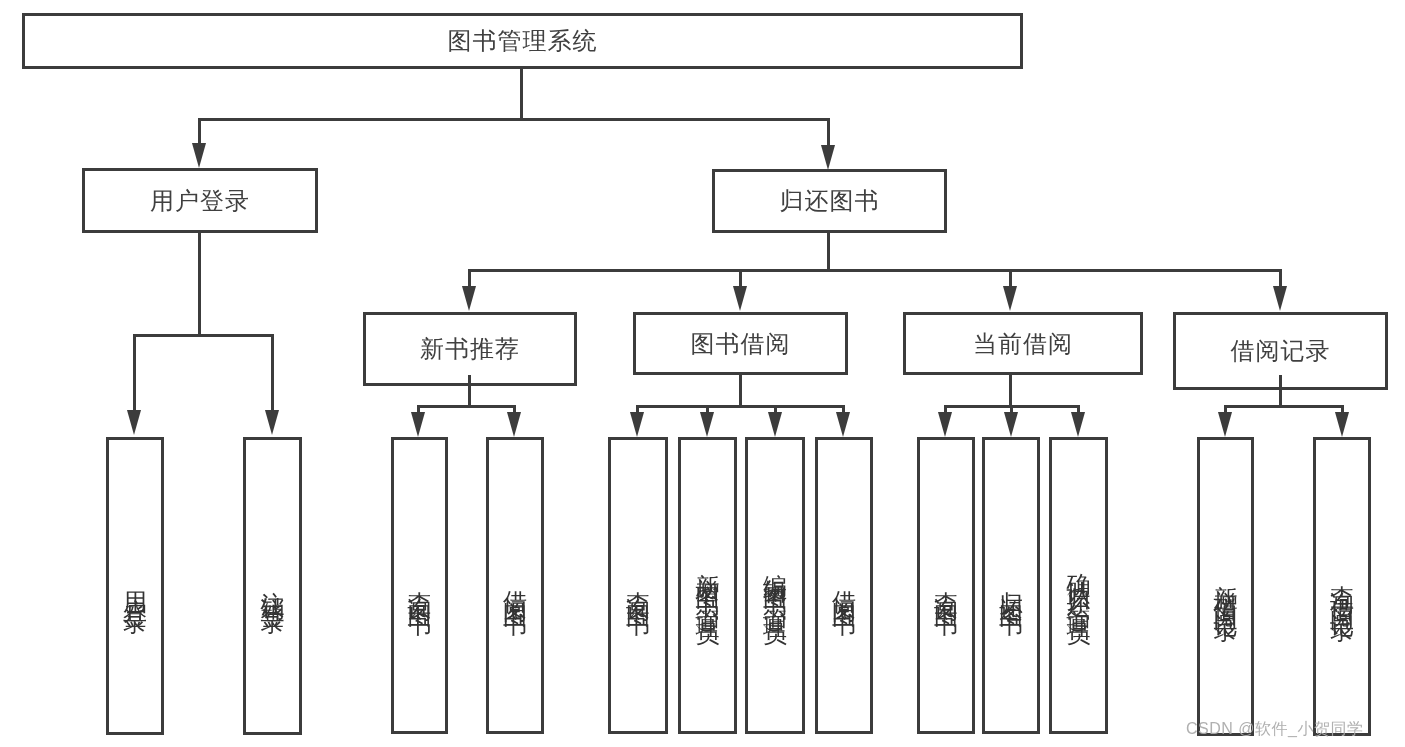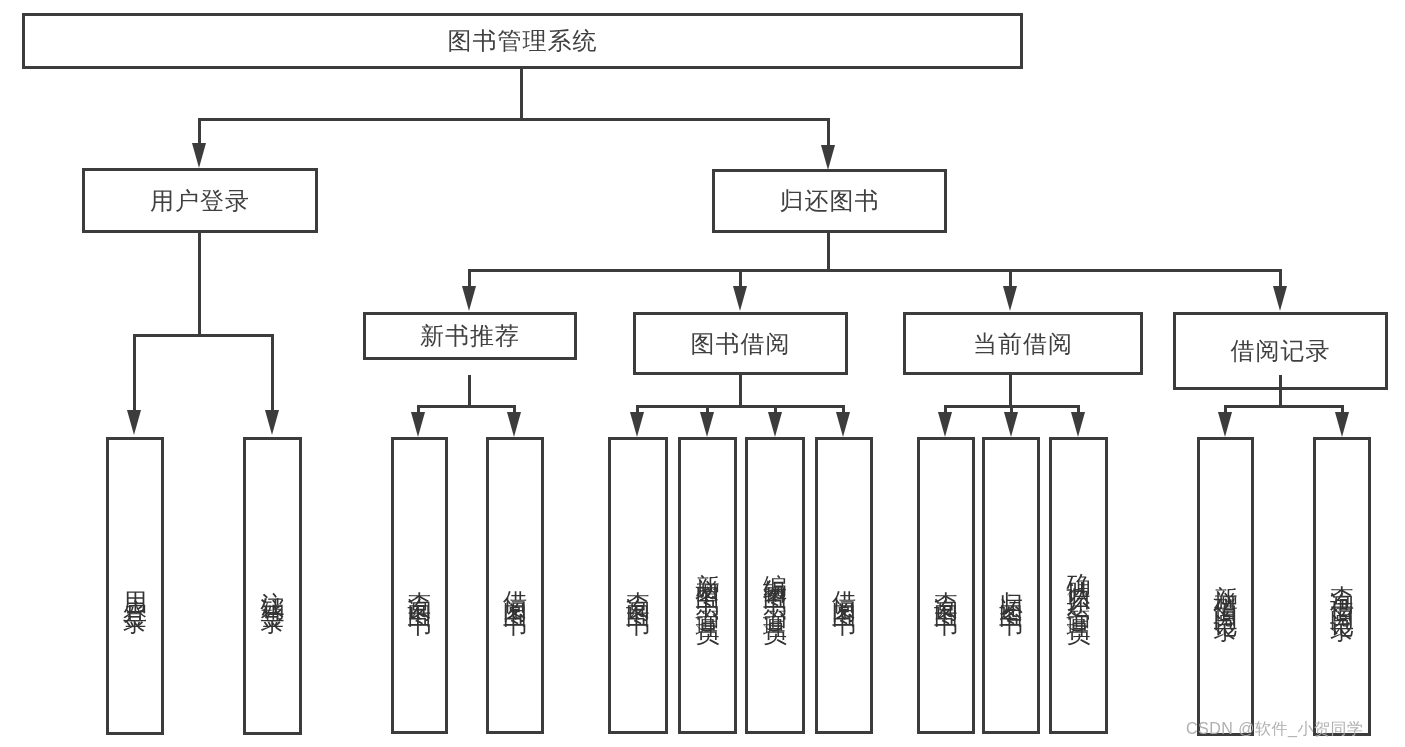--- a/index.html
+++ b/index.html
@@ -68,21 +68,21 @@
     <span>图书管理系统</span>
   </div>
 
   <div class="node" style="left:82px; top:168px; width:236px; height:65px;">
     <span>用户登录</span>
   </div>
   <div class="node" style="left:712px; top:169px; width:235px; height:64px;">
     <span>归还图书</span>
   </div>
 
-  <div class="node" style="left:363px; top:312px; width:214px; height:48px;">
+  <div class="node" style="left:363px; top:312px; width:214px; height:74px;">
     <span>新书推荐</span>
   </div>
   <div class="node" style="left:633px; top:312px; width:215px; height:63px;">
     <span>图书借阅</span>
   </div>
   <div class="node" style="left:903px; top:312px; width:240px; height:63px;">
     <span>当前借阅</span>
   </div>
   <div class="node" style="left:1173px; top:312px; width:215px; height:78px;">
     <span>借阅记录</span>

